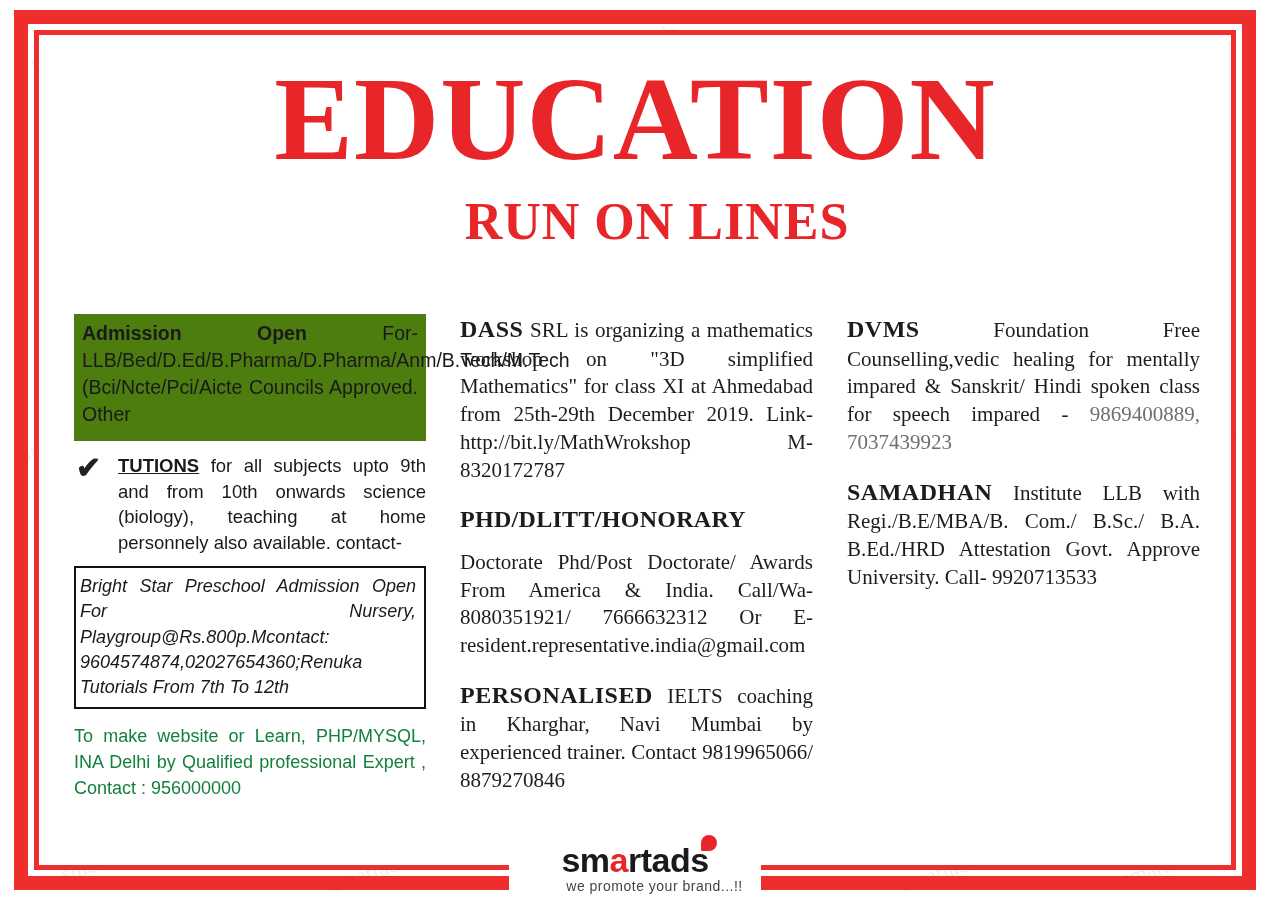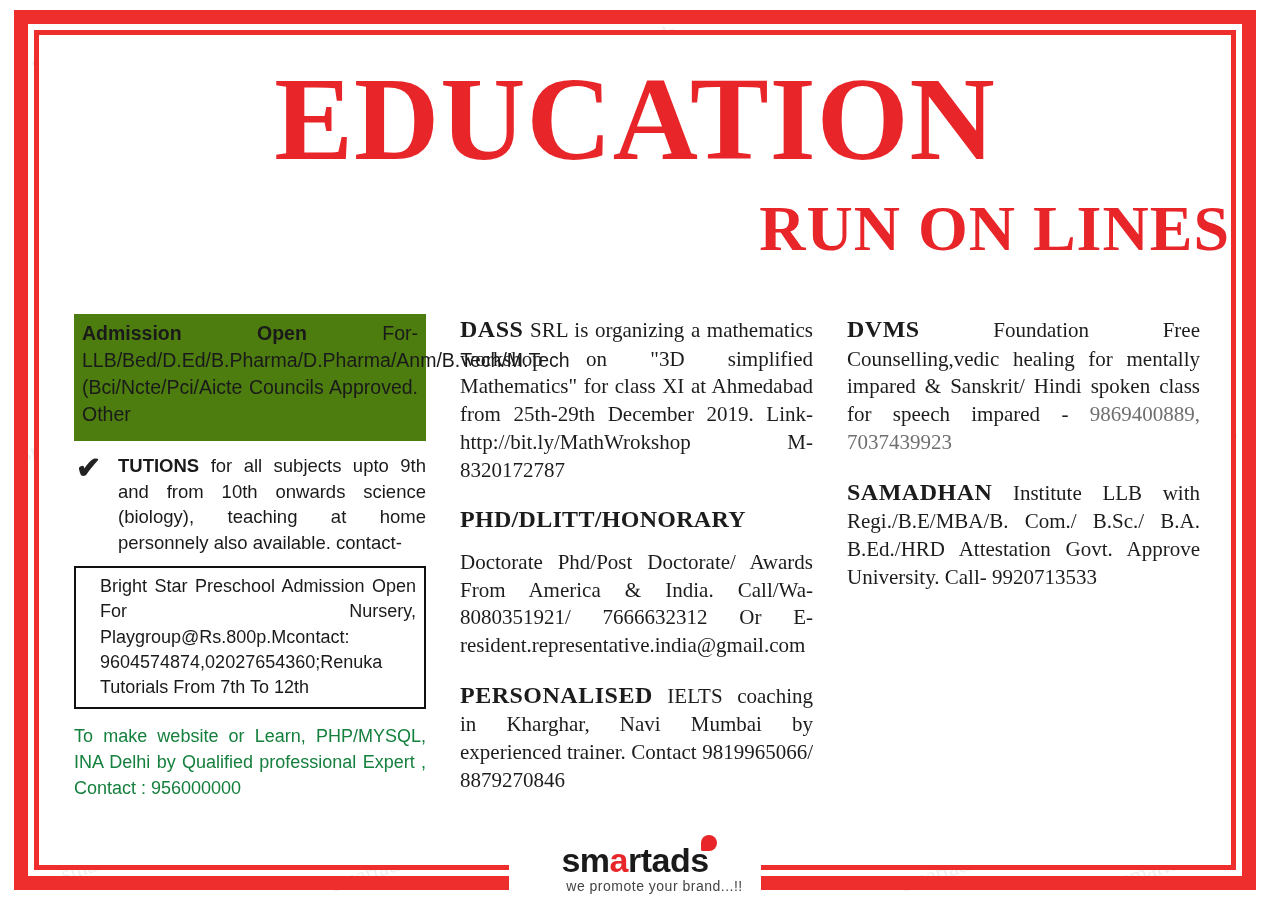--- a/index.html
+++ b/index.html
@@ -64,25 +64,25 @@
     text-align: center;
     color: #e8262a;
     font-family: "Liberation Serif", serif;
     font-weight: bold;
     font-size: 118px;
     letter-spacing: 1px;
     line-height: 1.05;
     margin-top: 22px;
   }
   .subtitle {
-    text-align: right;
+    text-align: center;
     color: #e8262a;
     font-family: "Liberation Serif", serif;
     font-weight: bold;
-    font-size: 64px;
+    font-size: 52px;
     letter-spacing: 1px;
     margin-top: 10px;
     padding-left: 44px;
   }
 
   .columns {
     position: absolute;
     top: 278px;
     left: 34px;
     width: 1126px;
@@ -118,31 +118,32 @@
   }
   .tick {
     position: absolute;
     left: 2px;
     top: 0px;
     font-size: 30px;
     line-height: 1;
     color: #222;
     font-weight: bold;
   }
-  .ad-tutions .lead { font-weight: bold; }
+  .ad-tutions .lead { font-weight: bold; text-decoration: underline; }
 
   .ad-box {
     margin-top: 10px;
     border: 2px solid #111;
-    padding: 6px 8px 7px 24px;
+    padding: 6px 8px 7px 4px;
     font-family: "Liberation Sans", sans-serif;
     font-size: 18px;
     line-height: 1.4;
     color: #1a1a1a;
     text-align: justify;
+    font-style: italic;
   }
 
   .ad-plain {
     margin-top: 14px;
     font-family: "Liberation Sans", sans-serif;
     font-size: 18px;
     line-height: 1.45;
     color: #15803d;
     text-align: justify;
   }

